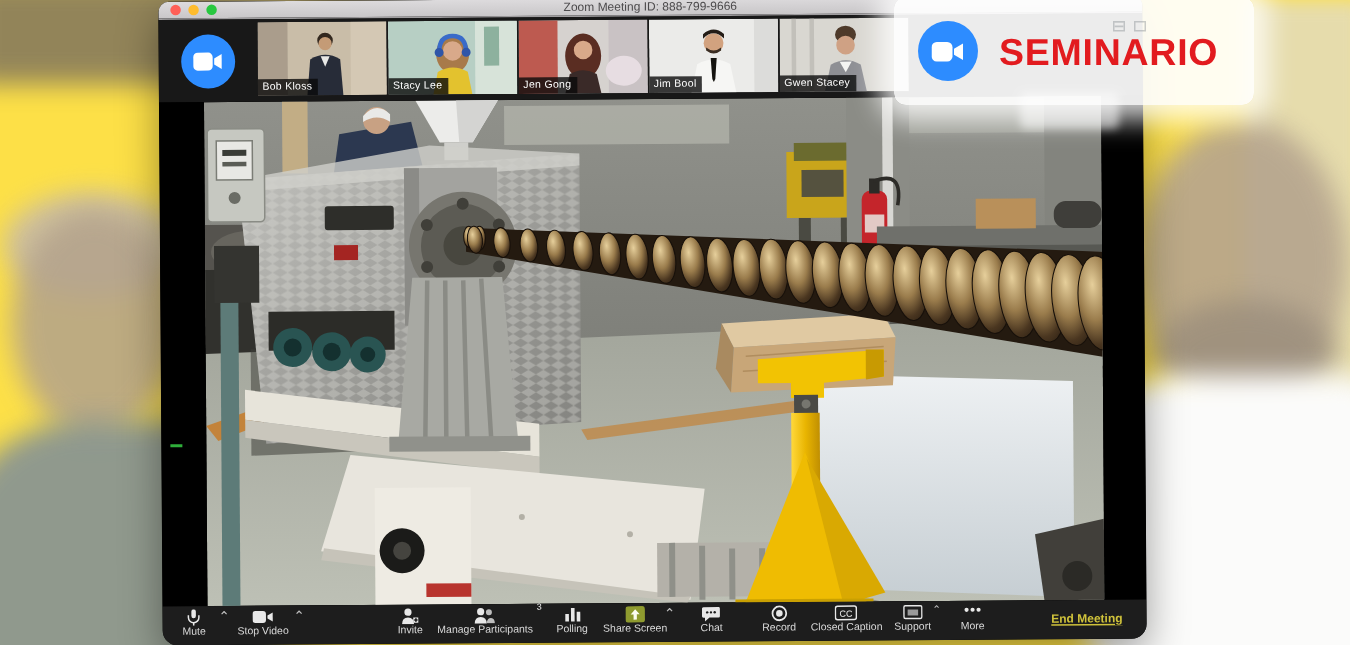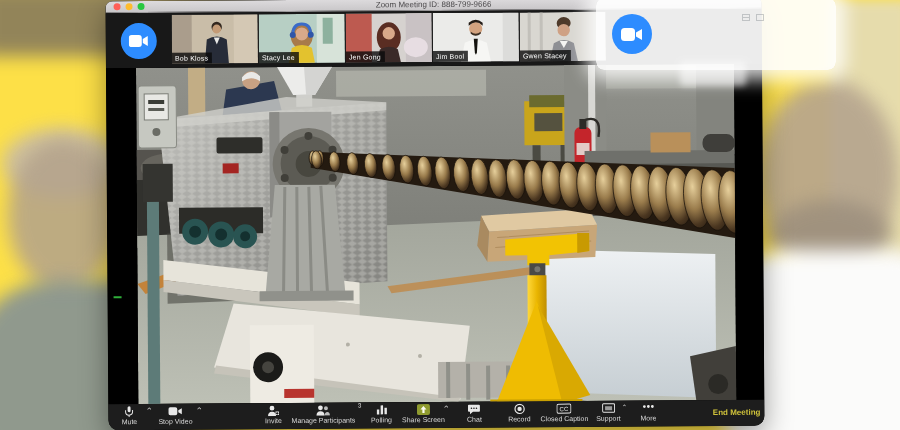--- a/index.html
+++ b/index.html
@@ -40,22 +40,22 @@
   .video{position:relative;height:336px;background:#000;}
   .scene{position:absolute;left:30px;top:0;width:598px;height:336px;}
   .green-tick{position:absolute;left:6px;top:228px;width:8px;height:2px;background:#2fae3a;}
 
   .toolbar{position:relative;height:26px;background:#1d1d1d;}
   .tb-item{position:absolute;top:2px;transform:translateX(-50%);display:flex;flex-direction:column;
            align-items:center;gap:1px;color:#d9d9d9;font-size:7px;white-space:nowrap;cursor:default;}
   .tb-item svg{display:block;}
   .tb-chev{position:absolute;color:#bfbfbf;font-size:9px;top:3px;transform:translateX(-50%);line-height:8px;}
   .tb-badge{position:absolute;top:-2px;right:-6px;font-size:6px;color:#eee;}
-  .end-meeting{position:absolute;right:4px;top:0;height:24px;display:flex;align-items:center;
-               font-size:8px;font-weight:bold;}
+  .end-meeting{position:absolute;right:16px;top:0;height:24px;display:flex;align-items:center;
+               font-size:8px;font-weight:bold;text-decoration:underline;}
 
   
   .promo-card{position:absolute;left:596px;top:-2px;width:240px;height:72px;z-index:5;
               background:rgba(255,255,255,.92);border-radius:8px;
               box-shadow:0 0 18px 10px rgba(255,255,255,.8);
               display:flex;align-items:center;}
   .promo-zoom-circle{width:40px;height:40px;border-radius:50%;background:#2D8CFF;margin-left:16px;
                      display:flex;align-items:center;justify-content:center;flex:none;}
   .promo-title{font-size:25px;font-weight:bold;letter-spacing:.5px;margin-left:14px;margin-top:2px;}
   .promo-mini-icons{position:absolute;right:72px;top:16px;display:flex;gap:6px;opacity:.45;}
@@ -485,19 +485,20 @@
   </div>
 
   <div class="promo-sub"></div>
   <div class="promo-card">
     <div class="promo-zoom-circle">
       <svg width="22" height="15" viewBox="0 0 22 15">
         <rect x="0" y="1" width="14" height="13" rx="3.5" fill="#fff"></rect>
         <path d="M15 5.5 L21 2 V13 L15 9.5 Z" fill="#fff"></path>
       </svg>
     </div>
+    <div class="promo-title" style="color:#E21B1F">SEMINARIO</div>
     <div class="promo-mini-icons">
       <span class="mini-ic grid"></span>
       <span class="mini-ic"></span>
     </div>
   </div>
 
 </div>
 
 </body></html>

